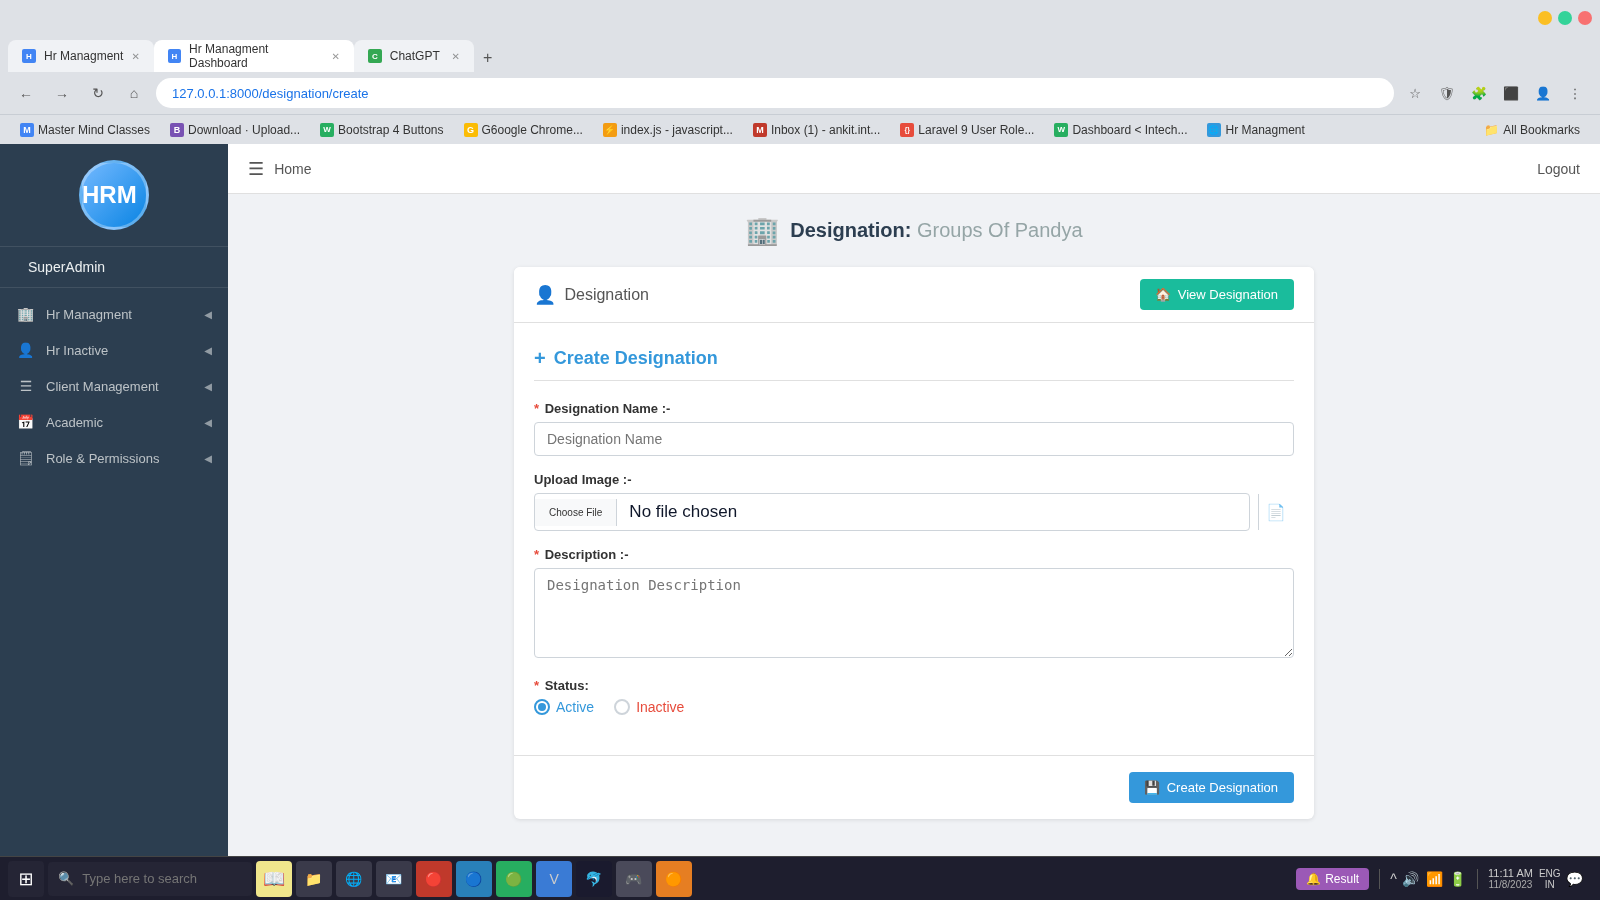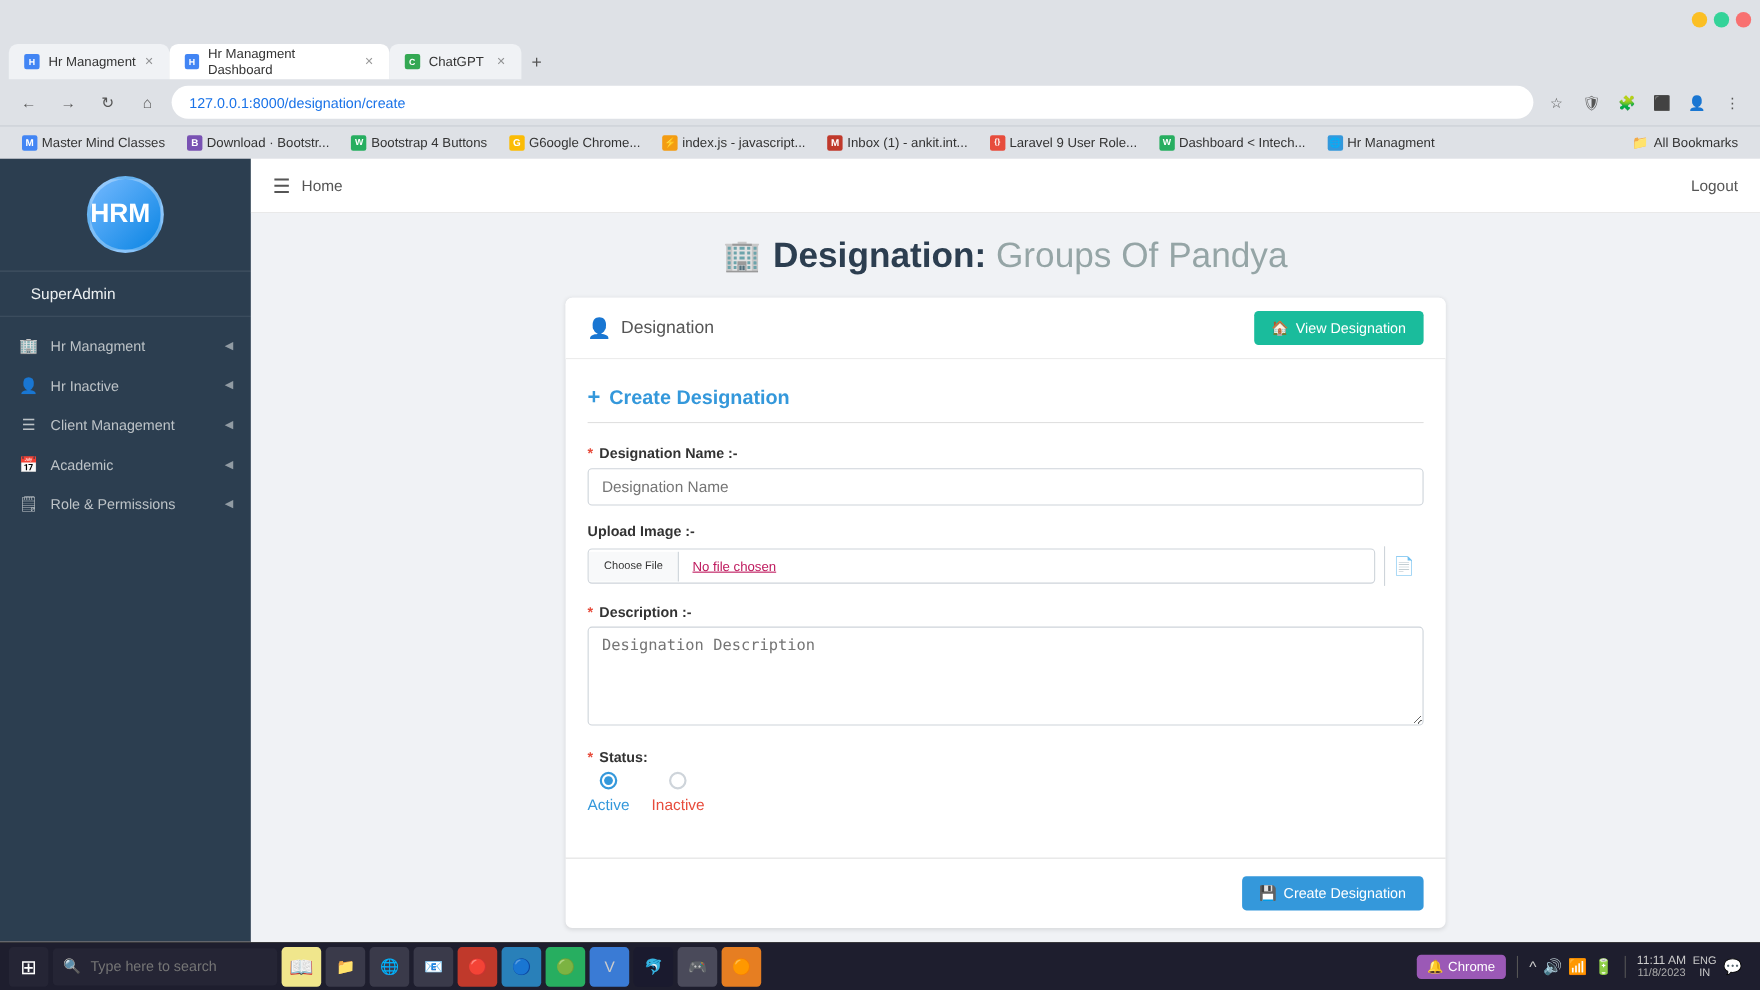--- a/index.html
+++ b/index.html
@@ -52,21 +52,21 @@
     .main-content { flex: 1; display: flex; flex-direction: column; overflow: hidden; }
     .top-nav { display: flex; align-items: center; justify-content: space-between; padding: 0 20px; background: #fff; height: 50px; border-bottom: 1px solid #e0e0e0; box-shadow: 0 1px 3px rgba(0,0,0,0.1); }
     .top-nav-left { display: flex; align-items: center; gap: 10px; }
     .hamburger { font-size: 18px; cursor: pointer; color: #555; }
     .top-nav-home { font-size: 14px; color: #555; }
     .top-nav-right { font-size: 14px; color: #555; cursor: pointer; }
 
     .page-body { flex: 1; overflow-y: auto; padding: 20px; background: #f0f2f5; }
     .page-title-row { display: flex; justify-content: center; align-items: center; margin-bottom: 20px; gap: 10px; }
     .page-title-icon { font-size: 28px; color: #3498db; }
-    .page-title-text { font-size: 32px; color: #2c3e50; font-weight: 600; }
+    .page-title-text { font-size: 20px; color: #2c3e50; font-weight: 600; }
     .page-title-sub { color: #95a5a6; font-weight: 400; }
 
     
     .card { background: #fff; border-radius: 6px; box-shadow: 0 1px 4px rgba(0,0,0,0.1); max-width: 800px; margin: 0 auto; }
     .card-header { display: flex; align-items: center; justify-content: space-between; padding: 12px 20px; border-bottom: 1px solid #e0e0e0; background: #fff; border-radius: 6px 6px 0 0; }
     .card-header-left { display: flex; align-items: center; gap: 8px; font-size: 16px; color: #555; }
     .card-header-icon { font-size: 18px; color: #555; }
     .btn-teal { background: #1abc9c; color: white; border: none; padding: 8px 16px; border-radius: 4px; cursor: pointer; font-size: 13px; display: flex; align-items: center; gap: 6px; }
     .btn-primary { background: #3498db; color: white; border: none; padding: 8px 16px; border-radius: 4px; cursor: pointer; font-size: 13px; display: flex; align-items: center; gap: 6px; }
 
@@ -74,25 +74,25 @@
     .section-title { font-size: 18px; color: #3498db; font-weight: 600; display: flex; align-items: center; gap: 8px; margin-bottom: 20px; padding-bottom: 10px; border-bottom: 1px solid #e0e0e0; }
 
     .form-group { margin-bottom: 16px; }
     .form-label { font-size: 13px; font-weight: 600; color: #333; margin-bottom: 6px; display: block; }
     .form-label .required { color: #e74c3c; margin-right: 2px; }
     .form-control { width: 100%; padding: 8px 12px; border: 1px solid #ced4da; border-radius: 4px; font-size: 14px; color: #555; outline: none; }
     textarea.form-control { height: 90px; resize: vertical; }
 
     .file-input-wrapper { display: flex; align-items: center; border: 1px solid #ced4da; border-radius: 4px; overflow: hidden; background: #fff; }
     .file-choose-btn { background: #f8f9fa; border: none; border-right: 1px solid #ced4da; padding: 8px 14px; font-size: 10px; cursor: pointer; color: #333; white-space: nowrap; }
-    .file-no-chosen { flex: 1; padding: 8px 12px; font-size: 12px; color: #be185d; text-decoration: underline; }
+    .file-no-chosen { flex: 1; padding: 8px 12px; font-size: 17px; color: #0f172a; }
     .file-icon-btn { width: 36px; height: 36px; display: flex; align-items: center; justify-content: center; border-left: 1px solid #ced4da; cursor: pointer; color: #555; font-size: 16px; }
 
     .status-row { display: flex; align-items: center; gap: 20px; }
-    .radio-option { display: flex; align-items: center; gap: 6px; cursor: pointer; flex-direction: column; }
+    .radio-option { display: flex; align-items: center; gap: 6px; cursor: pointer; }
     .radio-dot { width: 16px; height: 16px; border-radius: 50%; border: 2px solid #ced4da; display: flex; align-items: center; justify-content: center; }
     .radio-dot.checked { border-color: #3498db; }
     .radio-dot.checked::after { content: ''; width: 8px; height: 8px; border-radius: 50%; background: #3498db; }
     .radio-label-active { color: #3498db; font-size: 14px; font-weight: 500; }
     .radio-label-inactive { color: #e74c3c; font-size: 14px; font-weight: 500; }
 
     .card-footer { display: flex; justify-content: flex-end; padding: 16px 20px; border-top: 1px solid #e0e0e0; }
 
     
     .taskbar { height: 44px; background: #1e1e2e; display: flex; align-items: center; padding: 0 8px; gap: 4px; flex-shrink: 0; border-top: 1px solid #444; }
@@ -163,21 +163,21 @@
     </div>
   </div>
 
   <div class="bookmarks-bar">
     <span class="bookmark-item">
       <span class="bm-icon" style="background:#4285f4;color:white;">M</span>
       <span>Master Mind Classes</span>
     </span>
     <span class="bookmark-item">
       <span class="bm-icon" style="background:#7952b3;color:white;">B</span>
-      <span>Download · Bootstr...</span>
+      <span>Download · Upload...</span>
     </span>
     <span class="bookmark-item">
       <span class="bm-icon" style="background:#27ae60;color:white;font-size:8px;">W</span>
       <span>Bootstrap 4 Buttons</span>
     </span>
     <span class="bookmark-item">
       <span class="bm-icon" style="background:#fbbc05;color:white;">G</span>
       <span>G6oogle Chrome...</span>
     </span>
     <span class="bookmark-item">
@@ -360,21 +360,21 @@
     <div class="taskbar-widget" style="background:#2980b9;">🔵</div>
     <div class="taskbar-widget" style="background:#27ae60;">🟢</div>
     <div class="taskbar-widget" style="background:#3a7bd5;">V</div>
     <div class="taskbar-widget" style="background:#1a1a2e;">🐬</div>
     <div class="taskbar-widget" style="background:#4a4a5a;">🎮</div>
     <div class="taskbar-widget" style="background:#e67e22;">🟠</div>
   </div>
   <div class="taskbar-tray">
     <div class="result-btn">
       <span>🔔</span>
-      <span>Chrome</span>
+      <span>Result</span>
     </div>
     <div class="tray-divider"></div>
     <span class="tray-icon">^</span>
     <span class="tray-icon">🔊</span>
     <span class="tray-icon">📶</span>
     <span class="tray-icon">🔋</span>
     <div class="tray-divider"></div>
     <div style="display:flex;flex-direction:column;align-items:center;">
       <div class="tray-time">11:11 AM</div>
       <div class="tray-date">11/8/2023</div>

